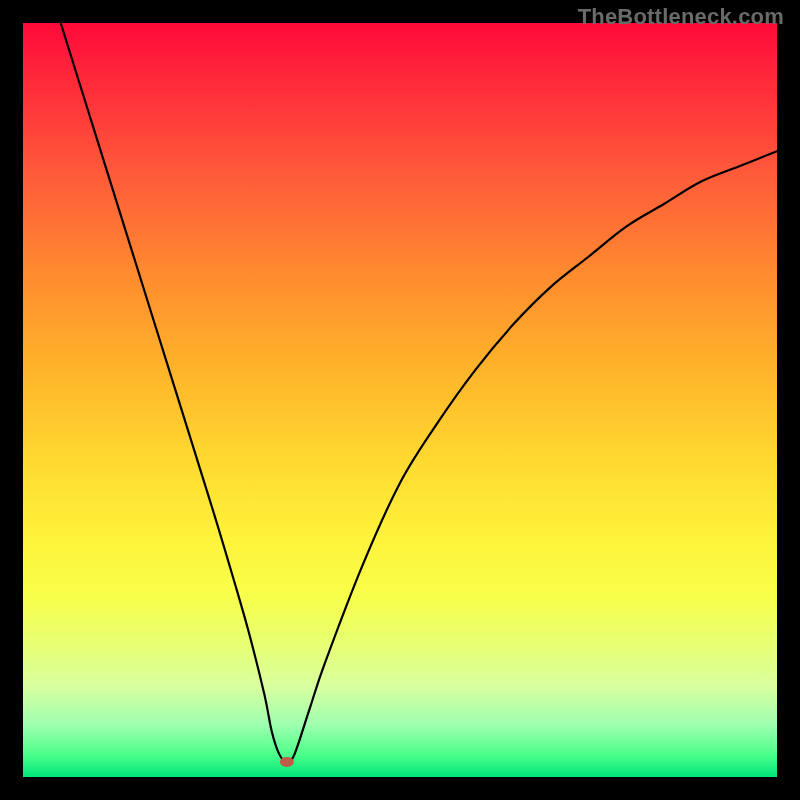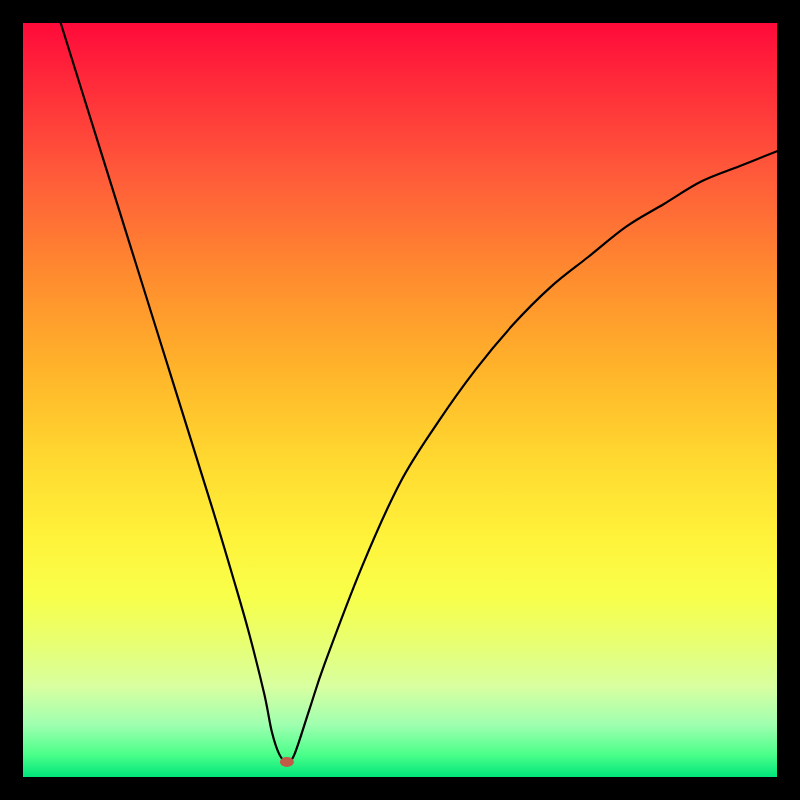--- a/index.html
+++ b/index.html
@@ -53,19 +53,20 @@
   }
   .marker {
     fill: #c25a48;
     stroke: none;
   }
 </style>
 </head>
 <body>
 
 <div class="frame">
+  <div class="watermark">TheBottleneck.com</div>
   <div class="plot-area">
     <svg class="curve" viewBox="0 0 754 754" preserveAspectRatio="none">
       <path id="curve-path" fill="none" stroke="#000000" stroke-width="2.2" stroke-linejoin="round" stroke-linecap="round" d="M 37.70 0.00 C 43.98 20.11, 62.83 80.43, 75.40 120.64 C 87.97 160.85, 100.53 201.07, 113.10 241.28 C 125.67 281.49, 138.23 321.71, 150.80 361.92 C 163.37 402.13, 178.45 449.89, 188.50 482.56 C 198.55 515.23, 204.84 536.60, 211.12 557.96 C 217.40 579.32, 221.17 591.89, 226.20 610.74 C 231.23 629.59, 237.51 654.72, 241.28 671.06 C 245.05 687.40, 246.31 698.71, 248.82 708.76 C 251.33 718.81, 253.85 726.35, 256.36 731.38 C 258.87 736.41, 261.39 738.92, 263.90 738.92 C 266.41 738.92, 267.67 740.18, 271.44 731.38 C 275.21 722.58, 281.49 701.22, 286.52 686.14 C 291.55 671.06, 292.80 664.78, 301.60 640.90 C 310.40 617.02, 326.73 573.04, 339.30 542.88 C 351.87 512.72, 364.43 483.82, 377.00 459.94 C 389.57 436.06, 402.13 418.47, 414.70 399.62 C 427.27 380.77, 439.83 363.18, 452.40 346.84 C 464.97 330.50, 477.53 315.42, 490.10 301.60 C 502.67 287.78, 515.23 275.21, 527.80 263.90 C 540.37 252.59, 552.93 243.79, 565.50 233.74 C 578.07 223.69, 590.63 212.38, 603.20 203.58 C 615.77 194.78, 628.33 188.50, 640.90 180.96 C 653.47 173.42, 666.03 164.62, 678.60 158.34 C 691.17 152.06, 703.73 148.29, 716.30 143.26 C 728.87 138.23, 747.72 130.69, 754.00 128.18"></path>
       <ellipse id="marker-dot" class="marker" rx="7" ry="5" cx="263.90" cy="738.92" fill="#c25a48"></ellipse>
     </svg>
   </div>
 </div>
 
 </body></html>

